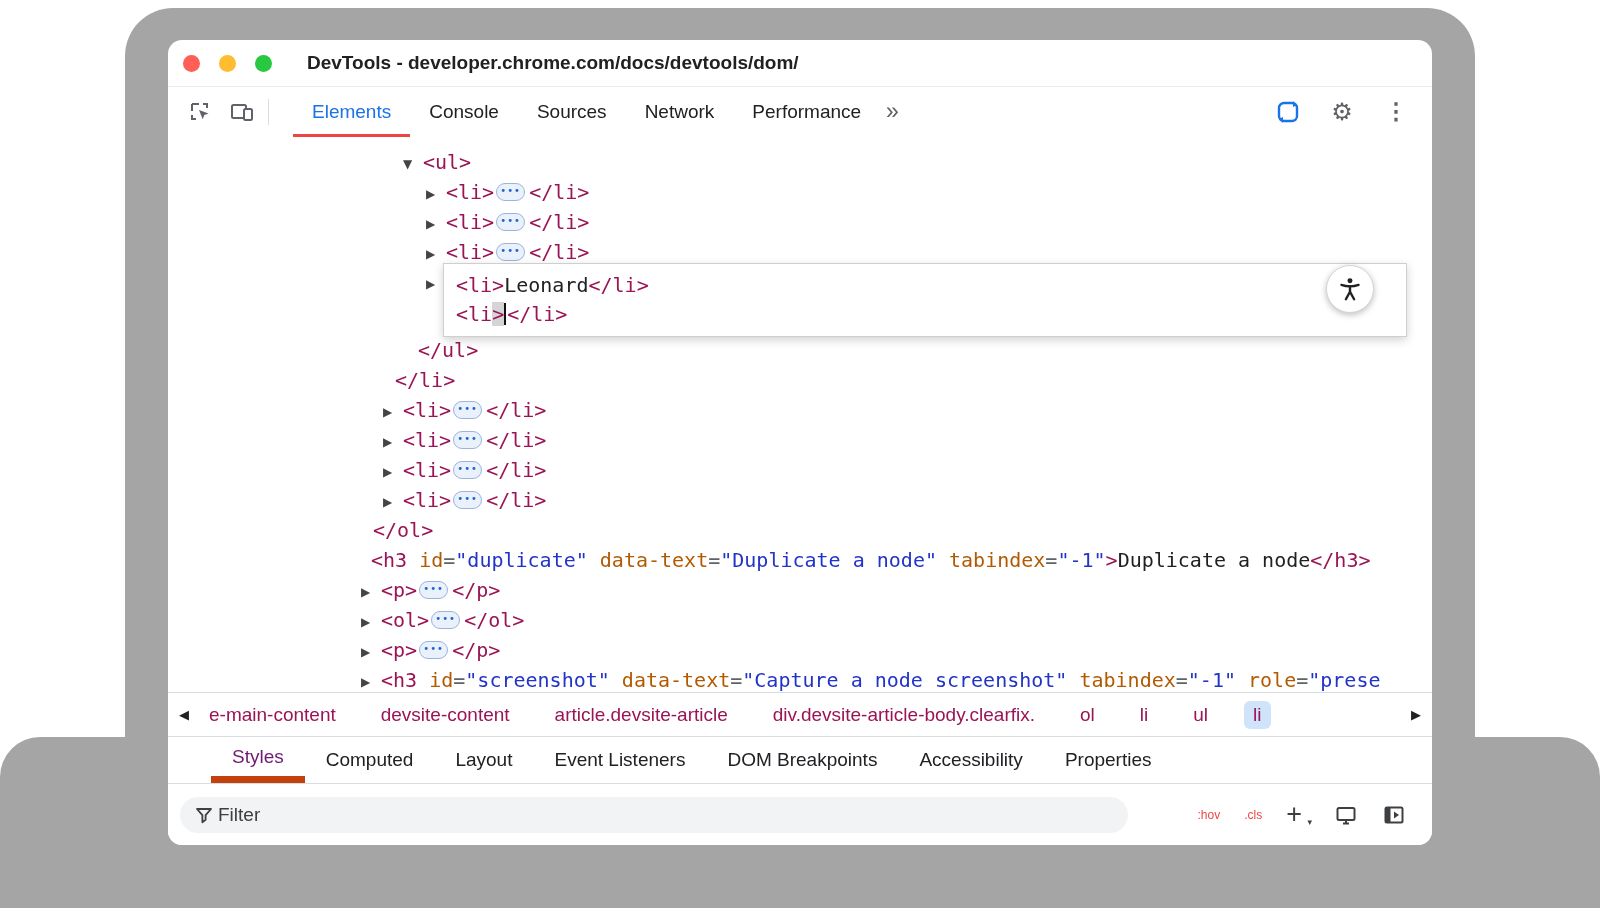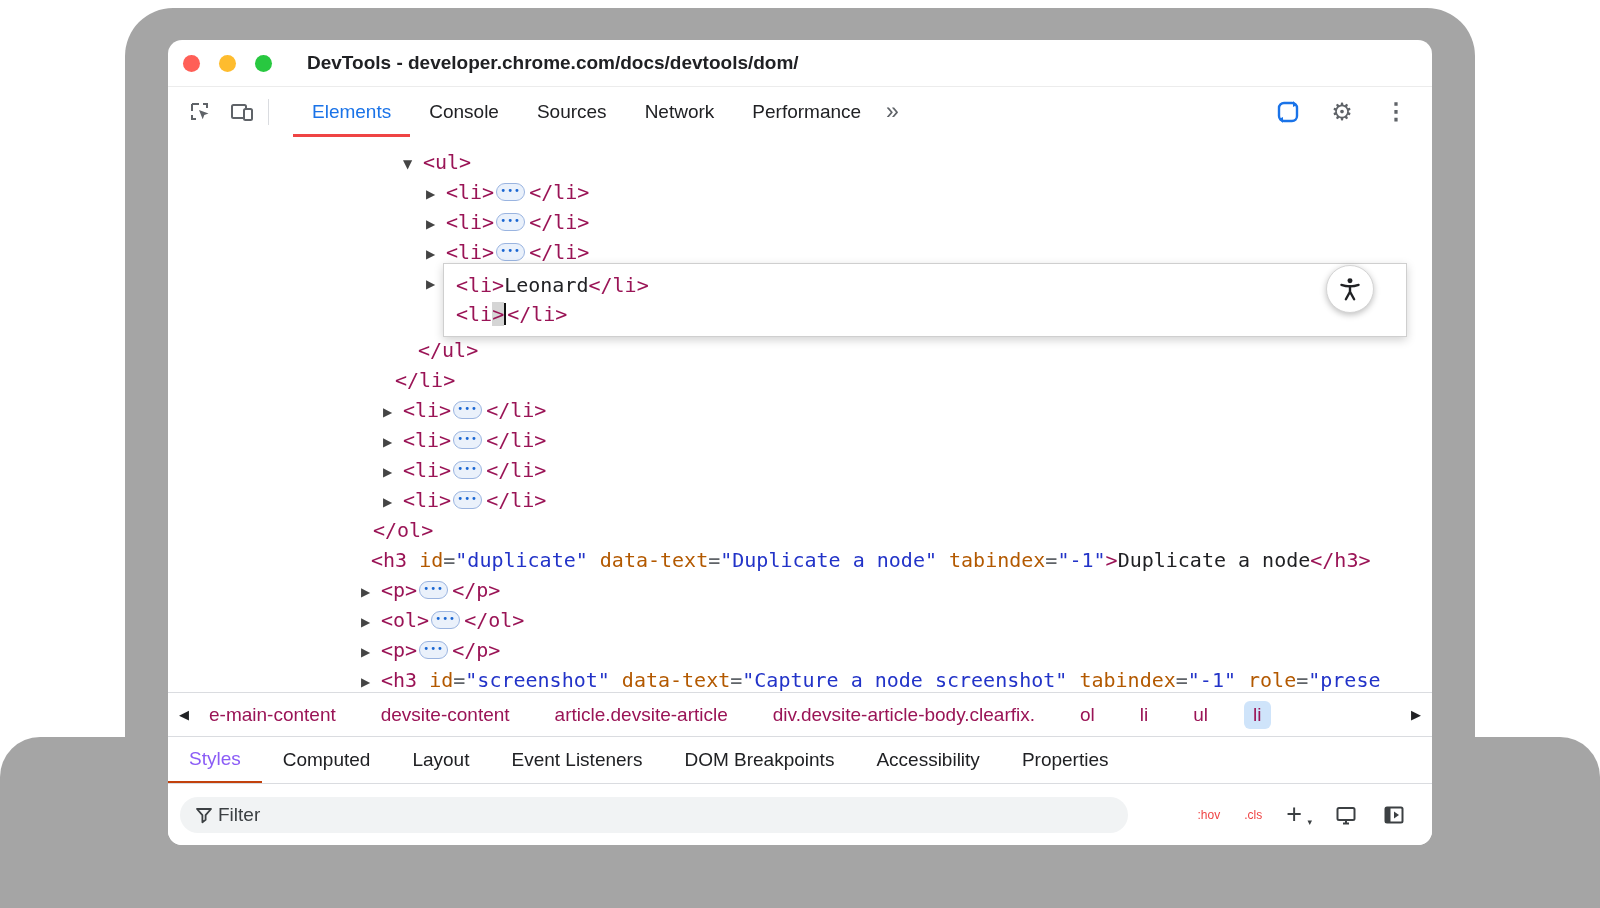--- a/index.html
+++ b/index.html
@@ -60,21 +60,21 @@
     display:flex;align-items:center;box-sizing:border-box;background:#fff;}
   .crumb-scroll{width:32px;text-align:center;font-size:13px;color:#202124;cursor:pointer;flex:0 0 auto;}
   .crumbs{display:flex;align-items:center;gap:27px;overflow:hidden;flex:1 1 auto;}
   .crumb{font-size:19px;color:#9a1456;white-space:nowrap;cursor:pointer;padding:3px 9px;border-radius:6px;}
   .crumb.sel{background:#cfe4fa;}
   .crumb-scroll.right{margin-left:auto;}
 
   
   .tabstrip{position:absolute;left:0;top:697px;width:100%;height:46px;display:flex;align-items:stretch;background:#fff;}
   .stab{display:flex;align-items:center;padding:0 21px;font-size:19px;color:#202124;cursor:pointer;box-sizing:border-box;}
-  .stab.active{color:#8b5cf6;border-bottom:2px solid #c2410c;}
+  .stab.active{color:#701a75;border-bottom:7px solid #c2410c;margin-left:43px;}
 
   
   .filterbar{position:absolute;left:0;top:743px;width:100%;height:62px;border-top:1px solid #dadce0;background:#fff;
     display:flex;align-items:center;box-sizing:border-box;padding:0 26px 0 12px;}
   .filter-field{display:flex;align-items:center;gap:2px;width:948px;height:36px;background:#f1f3f4;border-radius:18px;
     padding:0 14px;box-sizing:border-box;flex:0 0 auto;}
   .filter-field input{border:none;outline:none;background:transparent;font-size:19px;color:#202124;width:100%;
     font-family:"Liberation Sans",sans-serif;}
   .filter-field input::placeholder{color:#3c4043;opacity:1;}
   .fb-right{margin-left:auto;display:flex;align-items:center;gap:24px;}

